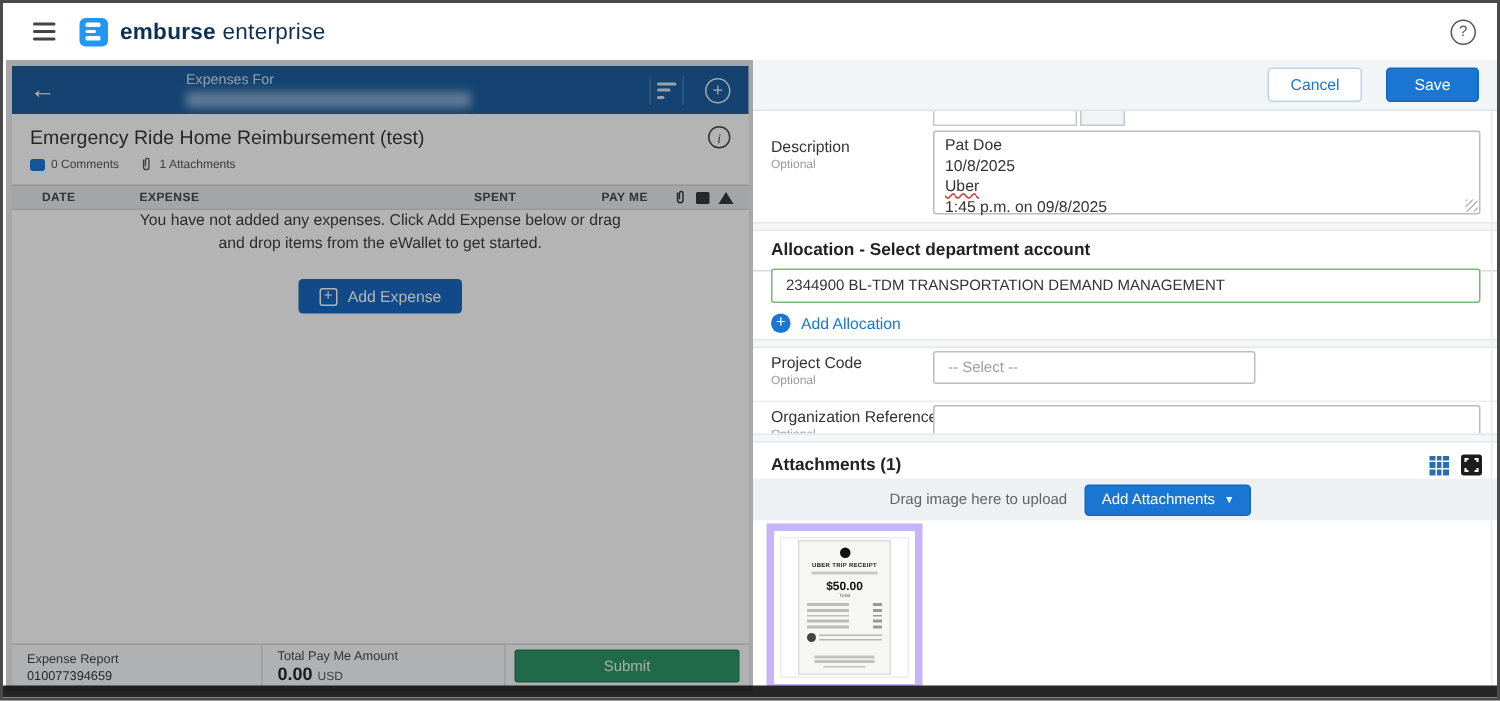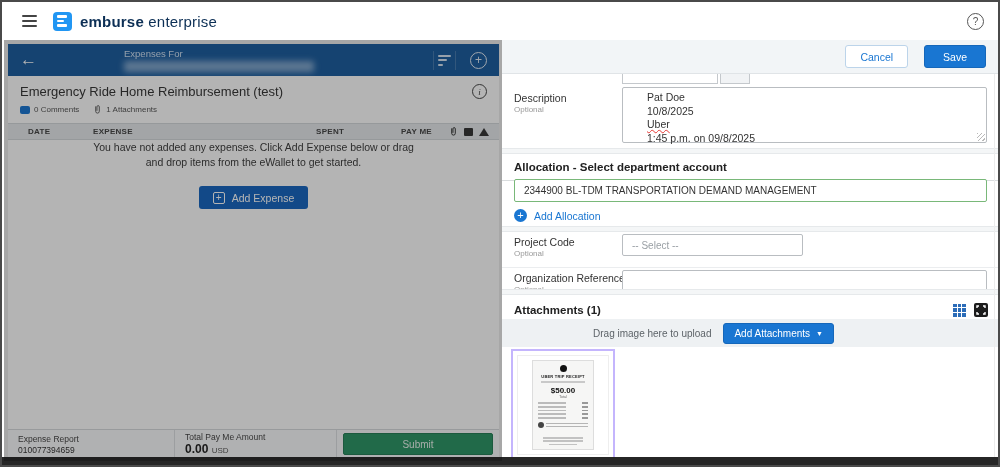--- a/index.html
+++ b/index.html
@@ -91,39 +91,39 @@
     border-left:1px solid #c4c8cc; border-right:1px solid #c4c8cc; border-bottom:1px solid #c4c8cc; }
   .partial-addon { position:absolute; left:218px; top:33px; width:30px; height:11px; background:#f1f3f5;
     border:1px solid #c4c8cc; border-top:none; }
 
   .field-label { font-size:10.5px; color:#333; }
   .optional { font-size:8px; color:#999; margin-top:1px; }
 
   .desc-row { position:absolute; left:0; top:47px; width:100%; }
   .desc-label { position:absolute; left:12px; top:5px; }
   .desc-box { position:absolute; left:120px; top:0; width:365px; height:56px; border:1px solid #b9bdc1; border-radius:2px;
-    padding:3px 24px; font-size:10.5px; color:#333; line-height:1.3; background:#fff; position:absolute; cursor:text; }
+    padding:3px 7px; font-size:10.5px; color:#333; line-height:1.3; background:#fff; position:absolute; cursor:text; }
   .desc-box:after { content:""; position:absolute; right:1px; bottom:1px; width:8px; height:8px;
     background:repeating-linear-gradient(135deg,#b9b9b9 0 1px,transparent 1px 3px); }
   .misspell { text-decoration:underline; text-decoration-style:wavy; text-decoration-color:#e53935; text-decoration-thickness:1px; }
 
   .sep { position:absolute; left:0; width:100%; height:6px; background:#f4f6f7; border-top:1px solid #e6e9eb; border-bottom:1px solid #e6e9eb; }
   .sep-a { top:108px; } .sep-b { top:186px; } .sep-c { top:249px; }
 
   .section-head { position:absolute; left:0; width:100%; padding:7px 12px; font-size:11.5px; font-weight:bold; color:#222; border-bottom:1px solid #d9dcde; background:#fff; }
   .alloc-head { top:114px; }
   .alloc-input { position:absolute; left:12px; top:139px; width:473px; height:23px; border:1px solid #79b879; border-radius:2px;
     display:flex; align-items:center; padding:0 9px; font-size:10px; color:#333; background:#fff; cursor:text; }
   .add-alloc { position:absolute; left:12px; top:169px; display:flex; align-items:center; gap:7px; cursor:pointer; }
   .plus-filled { width:13px; height:13px; background:#1976d2; border-radius:50%; color:#fff; font-size:11px; line-height:12px; text-align:center; }
   .add-alloc-label { font-size:10.5px; color:#1976d2; }
 
   .pc-row { position:absolute; left:0; top:193px; width:100%; }
   .pc-label { position:absolute; left:12px; top:3px; }
-  .pc-select { position:absolute; left:120px; top:1px; width:181px; height:22px; border:1px solid #b9bdc1; border-radius:2px;
+  .pc-select { position:absolute; left:120px; top:1px; width:215px; height:22px; border:1px solid #b9bdc1; border-radius:2px;
     display:flex; align-items:center; padding:0 9px; font-size:10px; color:#9aa0a5; background:#fff; cursor:pointer; }
   .row-divider { position:absolute; left:0; top:227px; width:100%; border-top:1px solid #ebedef; }
   .or-row { position:absolute; left:0; top:228px; width:100%; }
   .or-label { position:absolute; left:12px; top:4px; }
   .or-input { position:absolute; left:120px; top:2px; width:365px; height:22px; border:1px solid #b9bdc1; border-radius:2px;
     padding:0 7px; font-size:10px; color:#333; background:#fff; }
 
   .att-head { top:256px; border-bottom:none; display:flex; align-items:center; }
   .att-icons { margin-left:auto; display:flex; gap:8px; align-items:center; }
   .grid-icon { width:13px; height:13px; display:grid; grid-template-columns:repeat(3,1fr); gap:1px; cursor:pointer; }
@@ -131,21 +131,21 @@
   .expand-icon { width:14px; height:14px; background:#1c1c1c; border-radius:2px; position:relative; cursor:pointer; }
   .expand-icon svg { position:absolute; inset:1px; }
 
   .drag-strip { position:absolute; left:0; top:279px; width:100%; height:28px; background:#eef1f3;
     display:flex; align-items:center; justify-content:flex-end; gap:12px; padding-right:166px; }
   .drag-hint { font-size:10px; color:#5d6368; }
   .btn-add-att { height:21px; background:#1976d2; color:#fff; border:1px solid #1567ba; border-radius:3px;
     font-size:10px; padding:0 10px; display:flex; align-items:center; gap:6px; cursor:pointer; }
   .caret-down { font-size:7px; line-height:1; }
 
-  .annotation-red { position:absolute; left:9px; top:309px; width:104px; height:112px; border:2px solid #c4b5fd; background:#fff; }
+  .annotation-red { position:absolute; left:9px; top:309px; width:104px; height:112px; border:5px solid #c4b5fd; background:#fff; }
   .att-card { position:absolute; inset:4px; background:#fff; border:1px solid #eee; display:flex; align-items:center; justify-content:center; cursor:pointer; }
   .receipt { width:62px; height:90px; background:#f6f6f5; border:1px solid #ddd; padding:4px 5px; display:flex; flex-direction:column; align-items:center; }
   .r-logo { width:7px; height:7px; background:#111; border-radius:50%; margin-bottom:2px; }
   .r-title { font-size:4px; font-weight:bold; color:#222; letter-spacing:.2px; white-space:nowrap; }
   .r-sub { width:44px; height:2px; background:#c9c9c9; margin:2px 0 3px; }
   .r-amount { font-size:8px; font-weight:bold; color:#111; }
   .r-total { font-size:3.5px; color:#666; margin-bottom:3px; }
   .r-lines { width:100%; display:flex; flex-direction:column; gap:2px; margin-bottom:3px; }
   .r-line { display:flex; justify-content:space-between; }
   .r-line i { display:block; height:1.8px; background:#bbb; }

